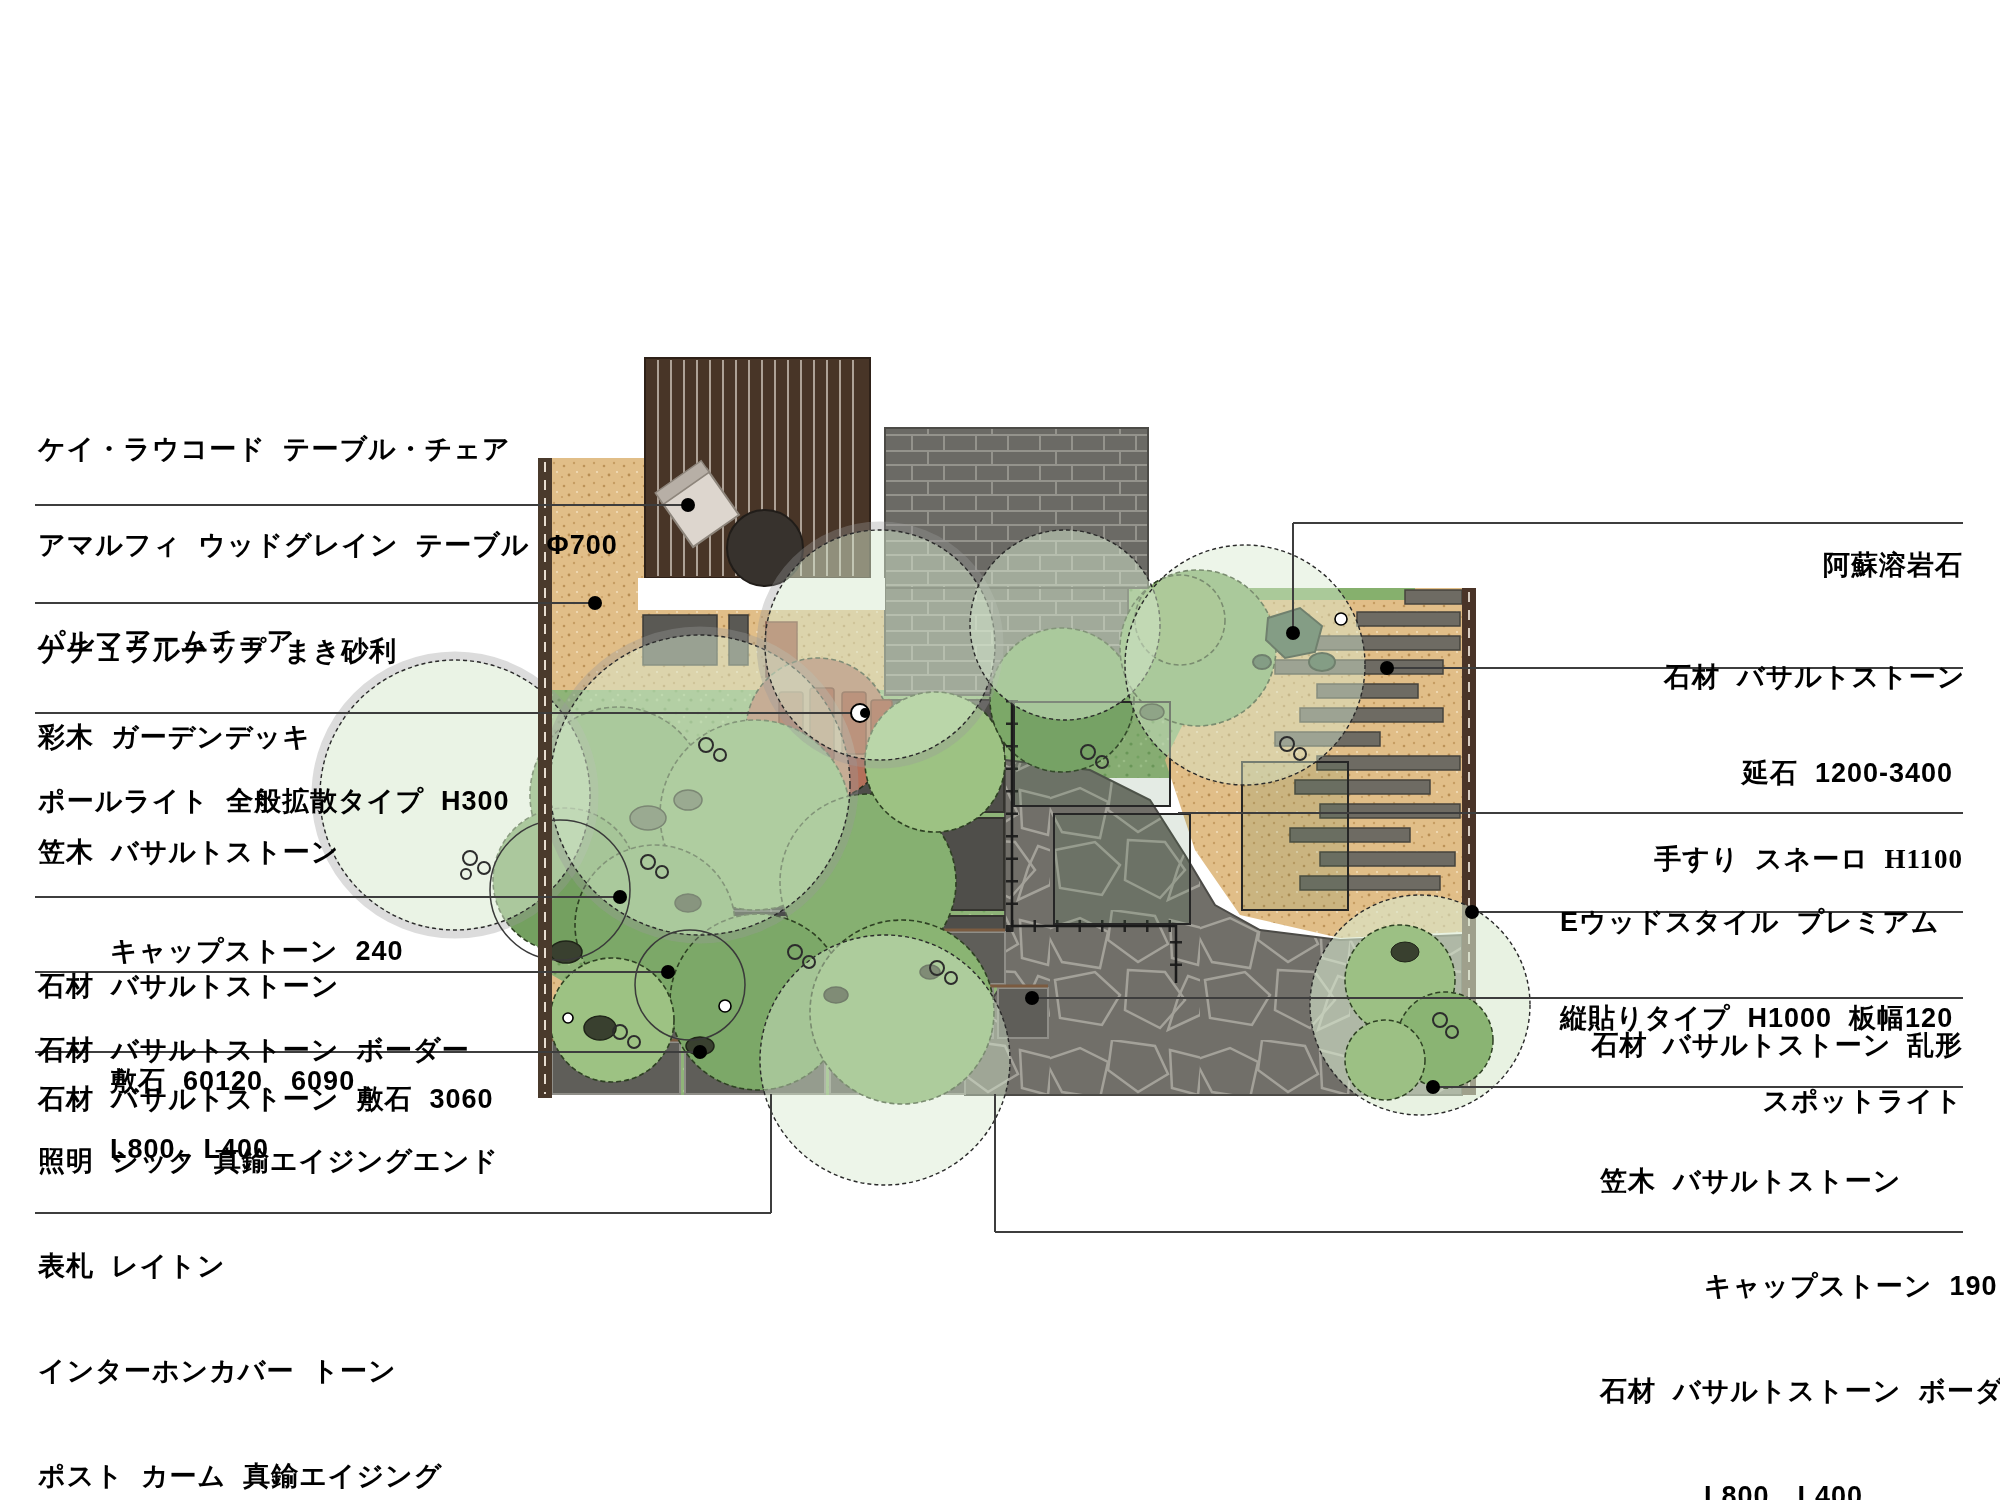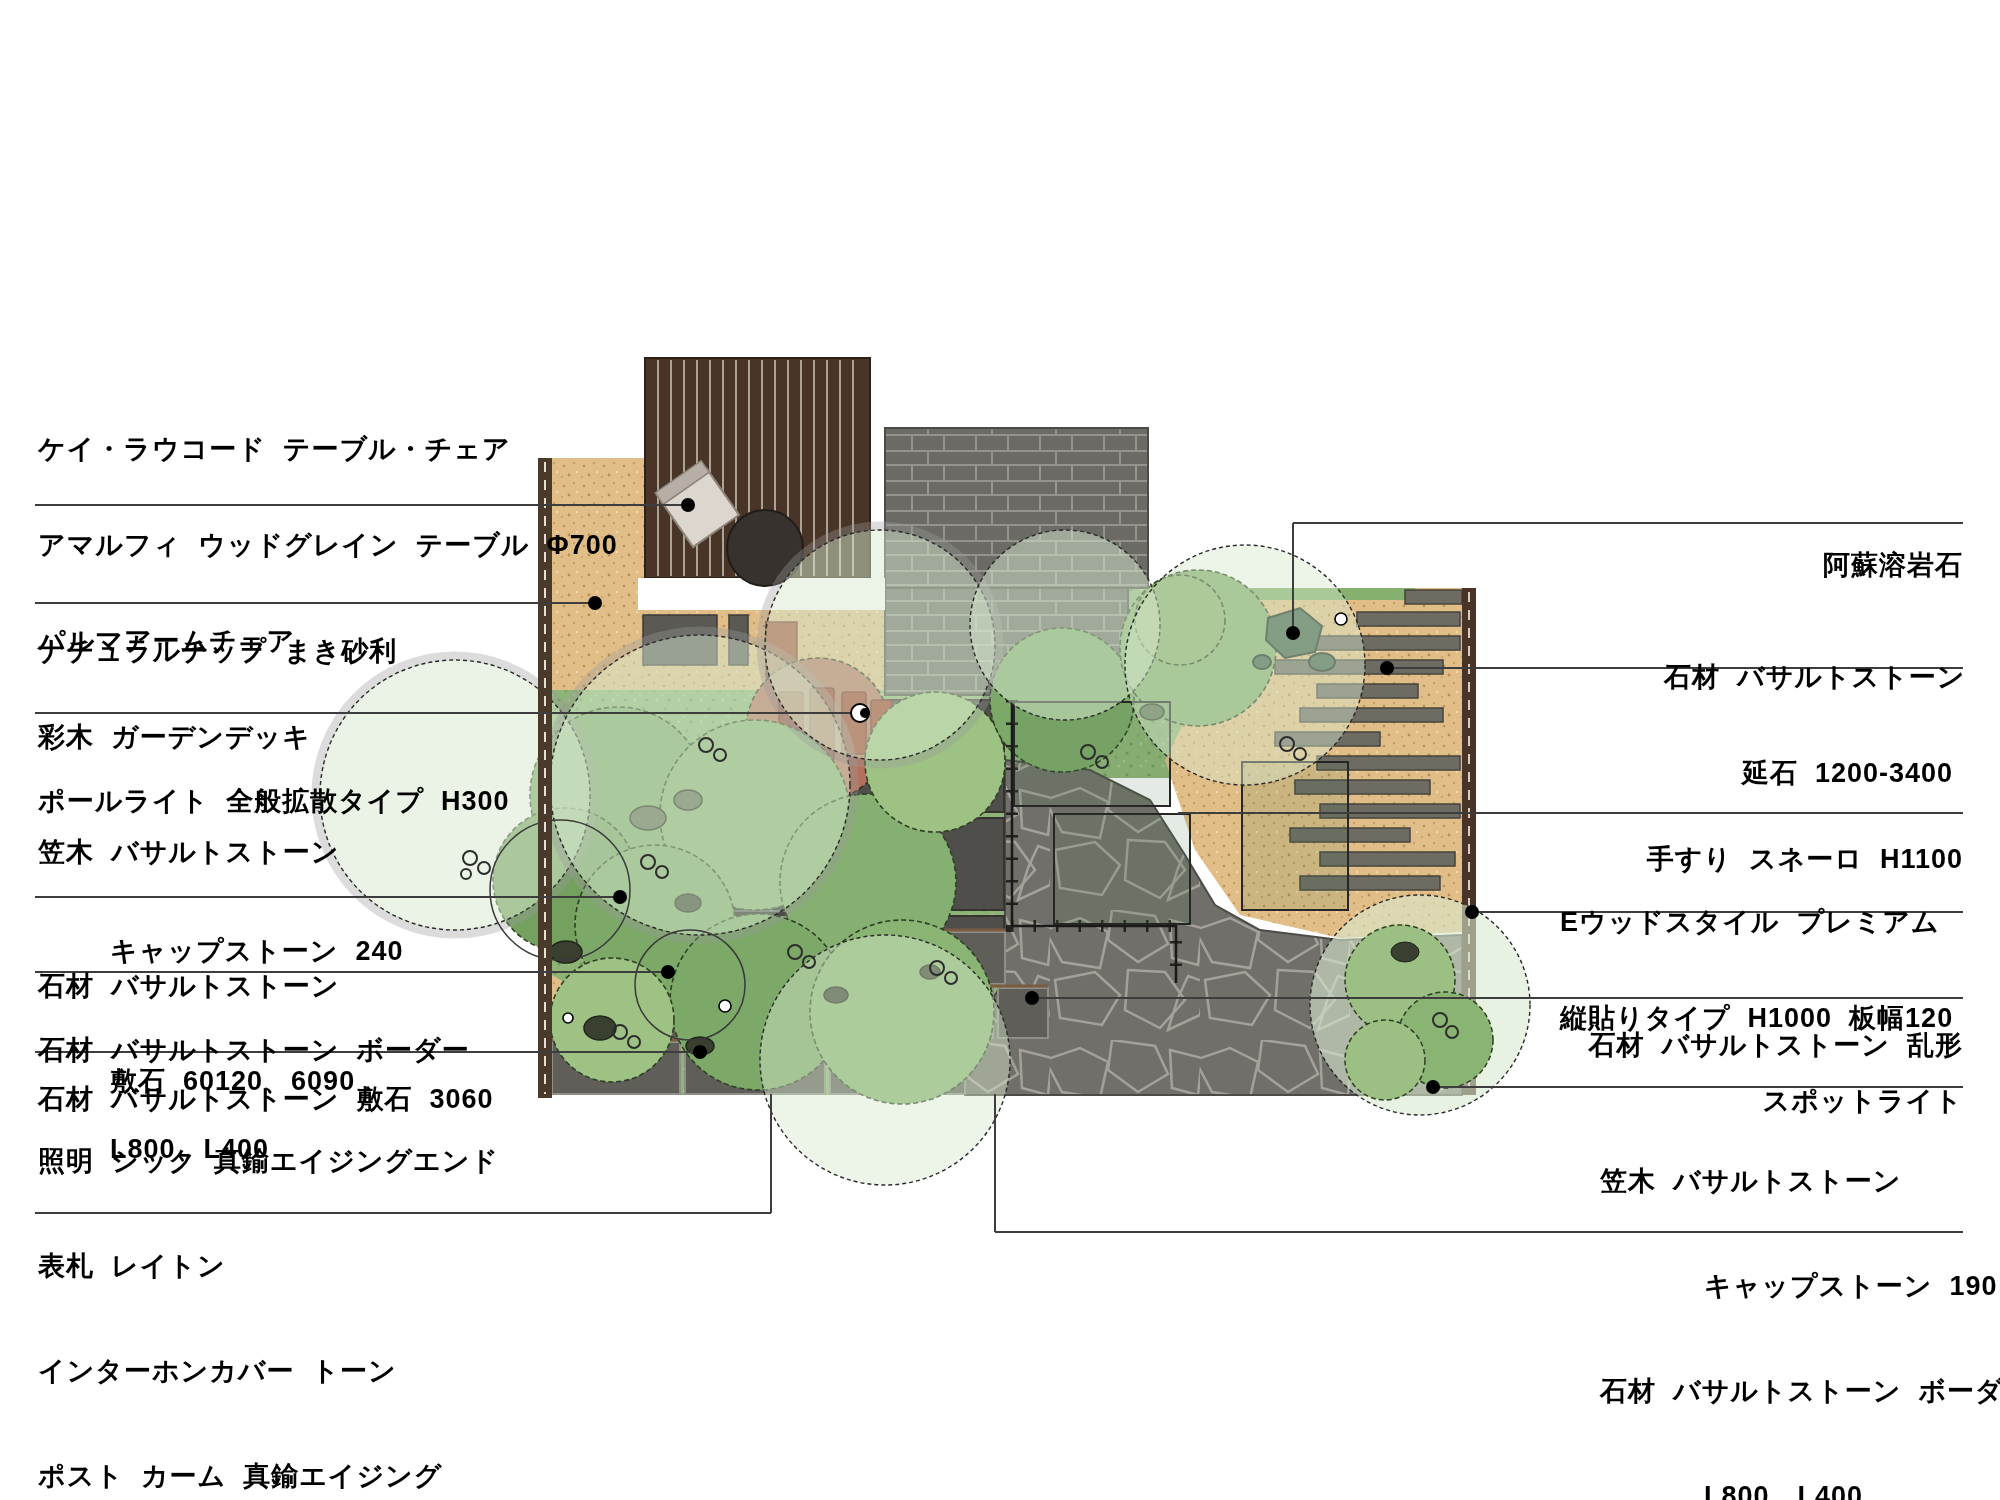--- a/index.html
+++ b/index.html
@@ -4,21 +4,21 @@
 <style>
   html,body{margin:0;padding:0;background:#fff;}
   #canvas{position:relative;width:2000px;height:1500px;background:#fff;overflow:hidden;
           font-family:"Liberation Sans","DejaVu Sans",sans-serif;}
   #plan-svg{position:absolute;left:0;top:0;}
   .lbl{position:absolute;color:#000;font-weight:700;font-size:27px;letter-spacing:1px;white-space:pre;}
   .lbl .ln{height:34px;line-height:34px;}
   .lbl .ln.ind{padding-left:72px;}
   .lbl .ln.ind2{padding-left:78px;}
   .lbl .ln.ind3{padding-left:104px;}
-  .lbl.r{text-align:right;}
+  .lbl.r{text-align:right;font-family:Liberation Serif, serif;}
 </style>
 </head>
 <body>
 
 <div id="canvas">
 
 <svg id="plan-svg" width="2000" height="1500" viewBox="0 0 2000 1500">
   <defs>
     <pattern id="pTan" width="20" height="20" patternUnits="userSpaceOnUse">
       <rect width="20" height="20" fill="#e1be88"></rect>

